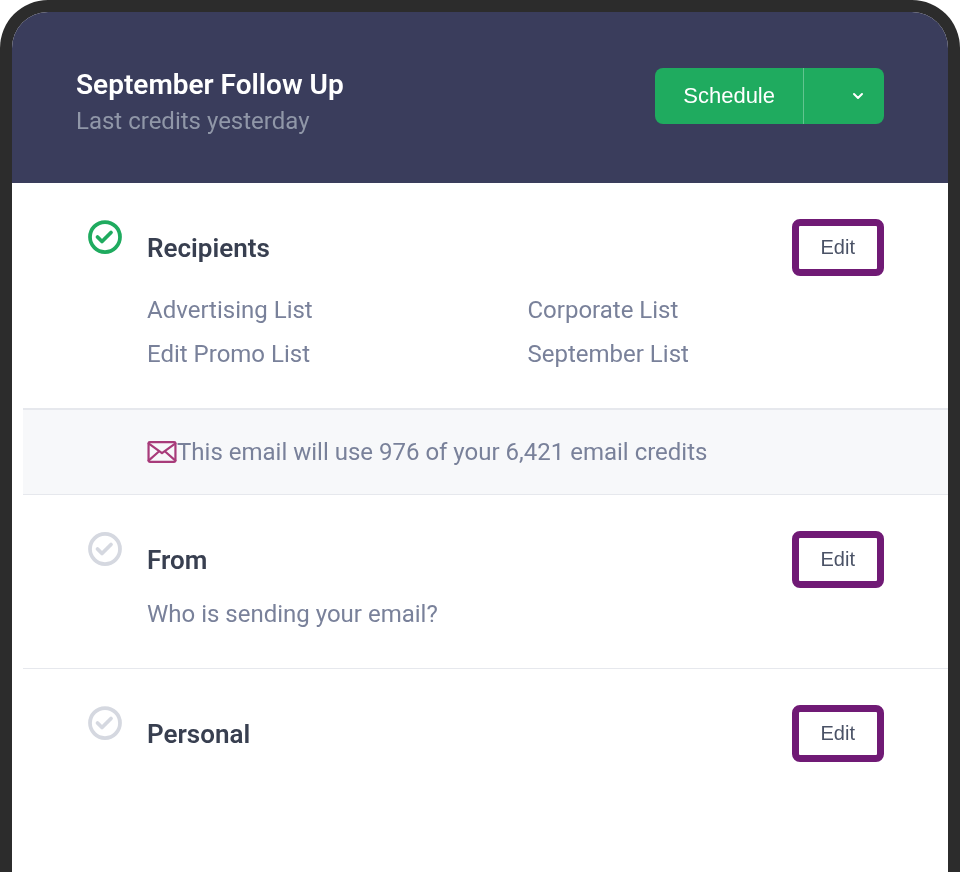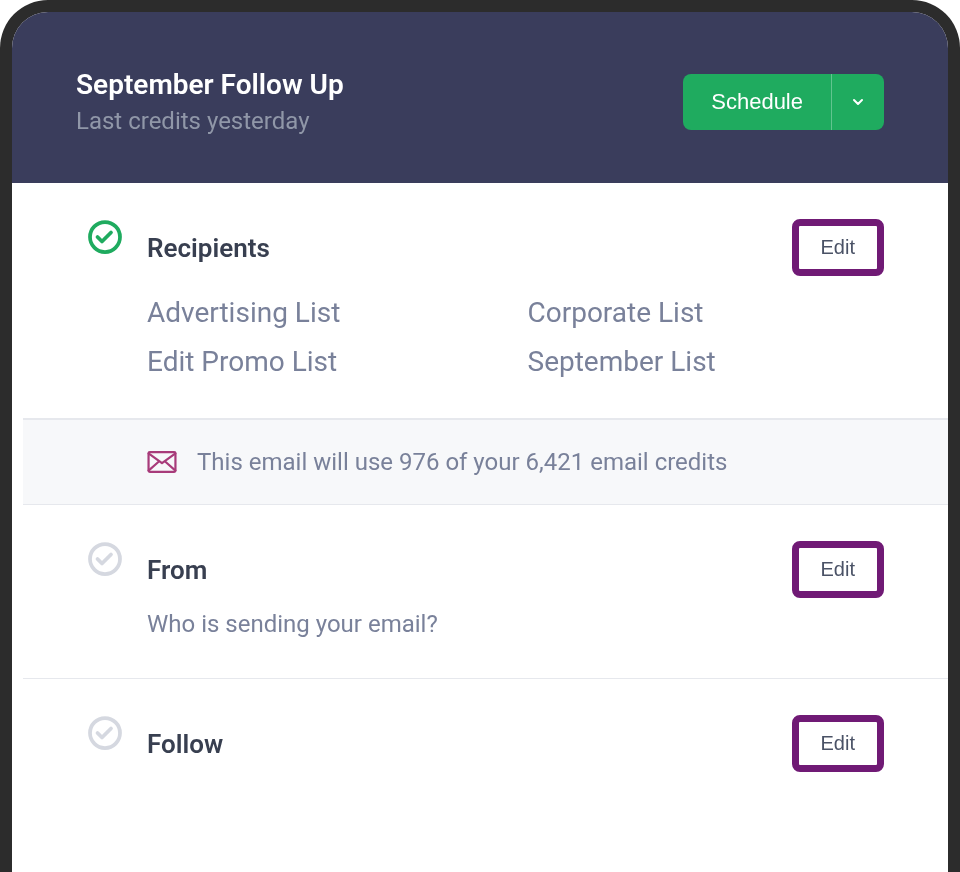--- a/index.html
+++ b/index.html
@@ -20,21 +20,21 @@
       border-radius: 48px 48px 0 0;
       height: 100%;
       overflow: hidden;
       background: #ffffff;
     }
     .header {
       background: #3a3d5c;
       padding: 56px 64px 48px 64px;
       display: flex;
       justify-content: space-between;
-      align-items: center;
+      align-items: flex-start;
     }
     .header-left {
       display: flex;
       flex-direction: column;
       gap: 6px;
     }
     .page-title {
       color: #ffffff;
       font-size: 28px;
       font-weight: 600;
@@ -42,20 +42,21 @@
     .page-subtitle {
       color: #9097a8;
       font-size: 24px;
       font-weight: 400;
     }
     .schedule-btn-group {
       display: flex;
       background: #1fab5f;
       border-radius: 8px;
       height: 56px;
+      gap: 28px;
     }
     .schedule-btn {
       background: transparent;
       border: none;
       color: #ffffff;
       font-size: 22px;
       font-weight: 500;
       padding: 0 28px;
       cursor: pointer;
       border-right: 1px solid rgba(255,255,255,0.3);
@@ -121,31 +122,30 @@
       font-weight: 500;
     }
     .recipients-grid {
       display: grid;
       grid-template-columns: 1fr 1fr;
       column-gap: 24px;
       row-gap: 16px;
       margin-top: 8px;
     }
     .recipient-item {
-      font-size: 28px;
+      font-size: 24px;
       color: #79819a;
     }
     .credits-banner {
       background: #f7f8fa;
       border-top: 1px solid #e6e8ed;
       border-bottom: 1px solid #e6e8ed;
       padding: 28px 64px 28px 124px;
       display: flex;
       align-items: center;
-      gap: 20px;
     }
     .credits-text {
       font-size: 24px;
       color: #79819a;
     }
     .section-no-subtitle .section-title-row {
       margin-bottom: 12px;
     }
   </style>
 </head>
@@ -224,21 +224,21 @@
     <div class="section section-no-subtitle" style="border-bottom:none;">
       <div class="section-header-row">
         <div class="status-icon-wrapper">
           <svg width="36" height="36" viewBox="0 0 24 24" fill="none">
             <circle cx="12" cy="12" r="10" stroke="#d5d8e0" stroke-width="2.5"></circle>
             <path d="M7 12l3 3 6-6" stroke="#d5d8e0" stroke-width="2.5" stroke-linecap="round" stroke-linejoin="round"></path>
           </svg>
         </div>
         <div class="section-body">
           <div class="section-title-row">
-            <div class="section-title">Follow</div>
+            <div class="section-title">Personal</div>
             <button class="edit-btn">Edit</button>
           </div>
         </div>
       </div>
     </div>
 
   </div>
 </div>
 
 </body></html>

